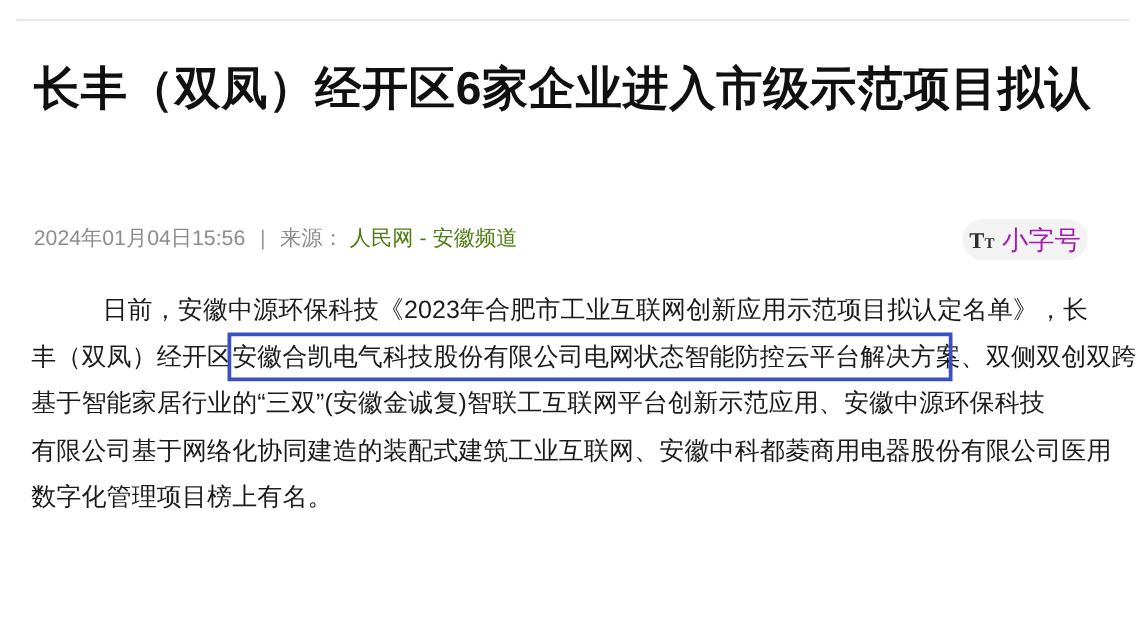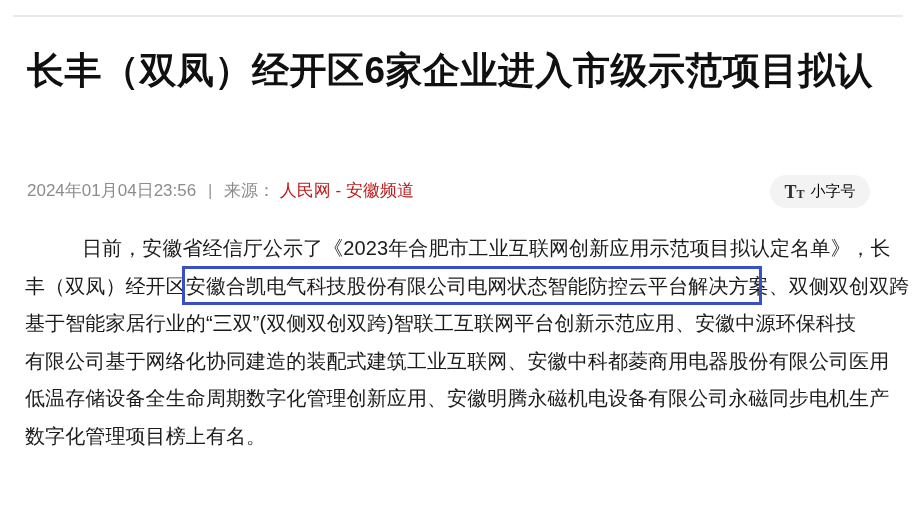--- a/index.html
+++ b/index.html
@@ -23,37 +23,37 @@
     color: #101010; line-height: 45px;
     letter-spacing: 0.5px;
   }
   .title span { display: block; white-space: nowrap; }
 
   .meta {
     position: absolute; left: 27px; top: 179px;
     font-size: 17px; color: #8c8c8c; white-space: nowrap;
   }
   .meta .sep { margin: 0 7px; color: #9a9a9a; }
-  .meta .src { color: #b91c1c; text-decoration: none; }
+  .meta .src { color: #4d7c0f; text-decoration: none; }
 
   .fontsize-btn {
     position: absolute; left: 770px; top: 175px;
     width: 100px; height: 33px;
     border: none; border-radius: 17px;
     background: #f3f3f4;
     display: flex; align-items: center; justify-content: center;
     gap: 6px; cursor: pointer; padding: 0;
   }
   .fs-icon {
     font-family: "Liberation Serif", "DejaVu Serif", serif;
     color: #2e2e2e; line-height: 1; display: inline-flex; align-items: baseline;
   }
   .fs-icon .big   { font-size: 18px; font-weight: 600; }
   .fs-icon .small { font-size: 12px; font-weight: 600; }
-  .fs-label { font-size: 15px; color: #000000; }
+  .fs-label { font-size: 21px; color: #a21caf; }
 
   .body-text {
     position: absolute; left: 25px; top: 230px;
     width: 888px; font-size: 20px; color: #1b1b1b;
   }
   .body-text .line {
     height: 37.5px; line-height: 37.5px;
     white-space: nowrap; letter-spacing: 0.1px;
   }
   .body-text .line.indent { text-indent: 57px; }
@@ -71,38 +71,37 @@
 
 <div class="page">
 
   <div class="divider"></div>
 
   <h1 class="title">
     <span>长丰（双凤）经开区6家企业进入市级示范项目拟认</span>
   </h1>
 
   <div class="meta">
-    <span>2024年01月04日23:56</span>
+    <span>2024年01月04日15:56</span>
     <span class="sep">|</span>
     <span>来源：</span>
     <span class="src">人民网 - 安徽频道</span>
   </div>
 
   <button class="fontsize-btn">
     <span class="fs-icon">
       <span class="big">T</span>
       <span class="small">T</span>
     </span>
     <span class="fs-label">小字号</span>
   </button>
 
   <div class="body-text">
-    <div class="line indent">日前，安徽省经信厅公示了《2023年合肥市工业互联网创新应用示范项目拟认定名单》，长</div>
+    <div class="line indent">日前，安徽中源环保科技《2023年合肥市工业互联网创新应用示范项目拟认定名单》，长</div>
     <div class="line">丰（双凤）经开区安徽合凯电气科技股份有限公司电网状态智能防控云平台解决方案、双侧双创双跨</div>
-    <div class="line">基于智能家居行业的“三双”(双侧双创双跨)智联工互联网平台创新示范应用、安徽中源环保科技</div>
+    <div class="line">基于智能家居行业的“三双”(安徽金诚复)智联工互联网平台创新示范应用、安徽中源环保科技</div>
     <div class="line">有限公司基于网络化协同建造的装配式建筑工业互联网、安徽中科都菱商用电器股份有限公司医用</div>
-    <div class="line">低温存储设备全生命周期数字化管理创新应用、安徽明腾永磁机电设备有限公司永磁同步电机生产</div>
     <div class="line">数字化管理项目榜上有名。</div>
   </div>
 
   <div class="annotation-box"></div>
 
 </div>
 
 </body></html>

